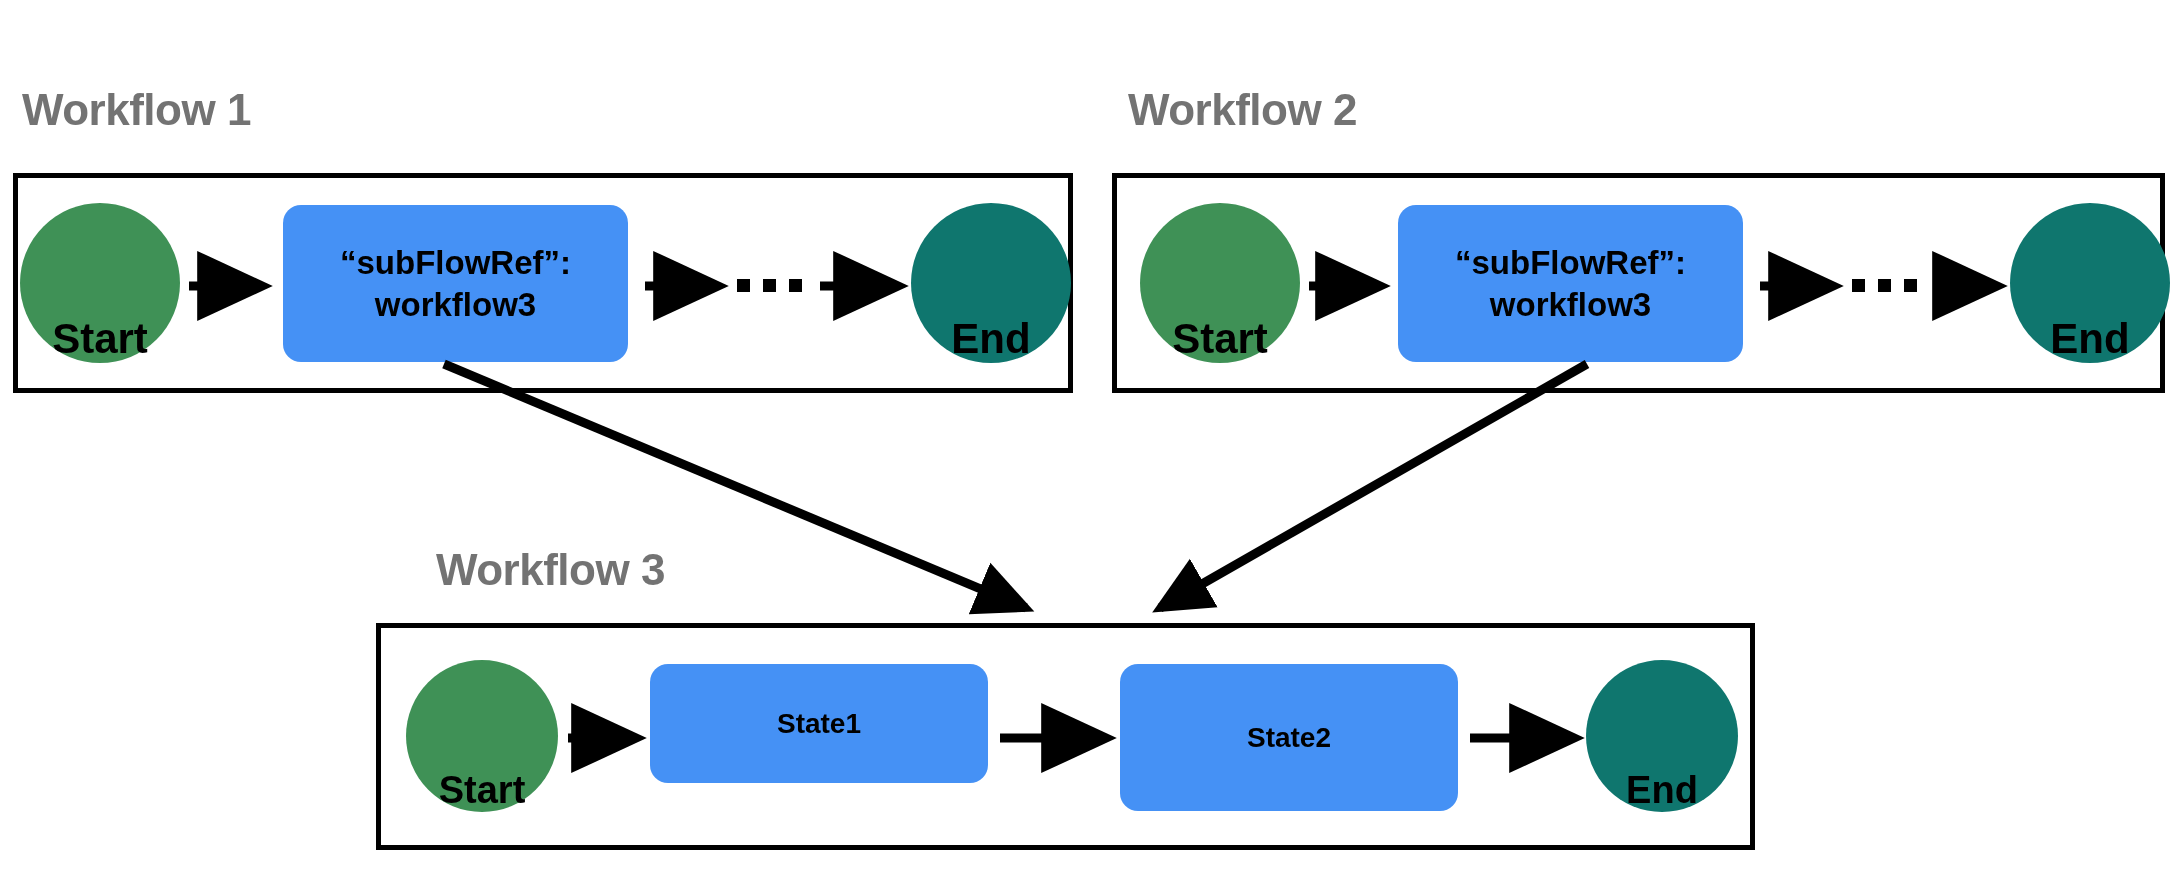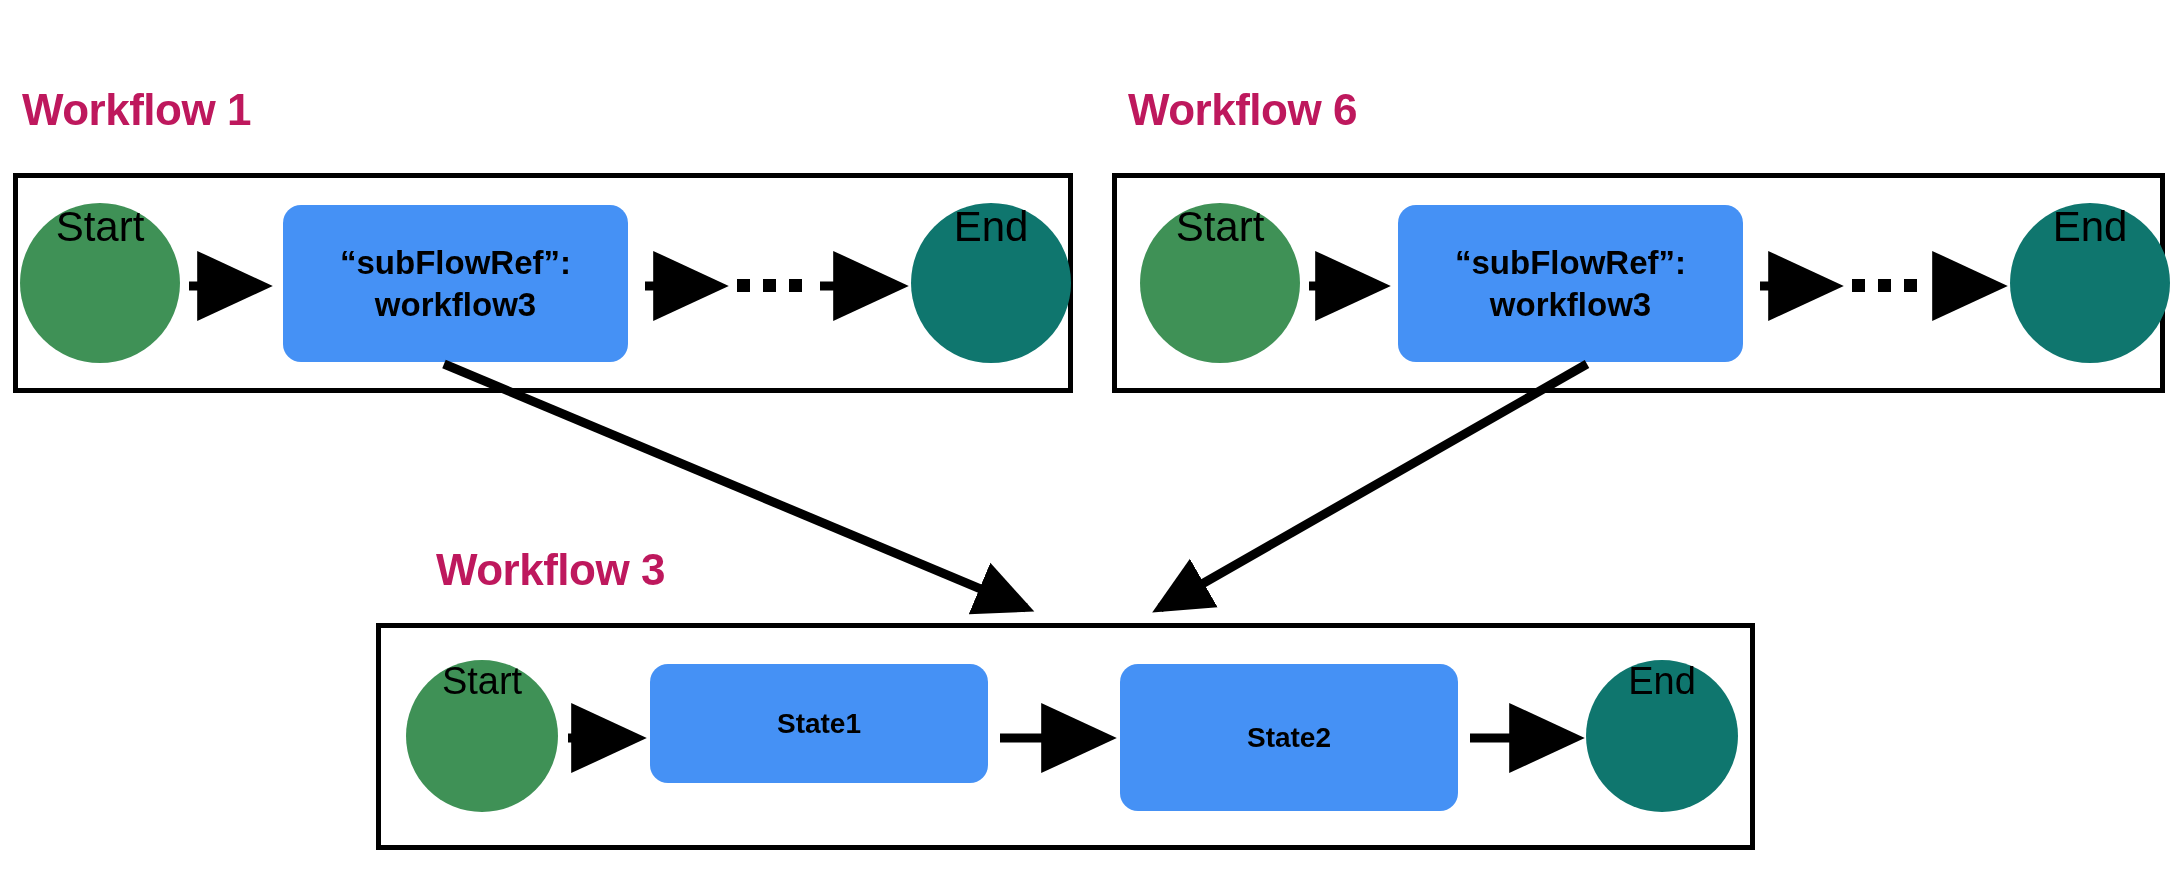--- a/index.html
+++ b/index.html
@@ -15,38 +15,38 @@
     width: 2180px;
     height: 888px;
     background: #ffffff;
     overflow: hidden;
   }
   .wf-title {
     position: absolute;
     font-family: "Liberation Sans", sans-serif;
     font-weight: bold;
     font-size: 44px;
-    color: #be185d;
+    color: #737373;
     white-space: nowrap;
     letter-spacing: -0.5px;
   }
   .wf-box {
     position: absolute;
     box-sizing: border-box;
     border: 5px solid #000000;
     background: transparent;
   }
   .node-circle {
     position: absolute;
     border-radius: 50%;
     display: flex;
-    align-items: flex-start;
+    align-items: flex-end;
     justify-content: center;
     font-family: "Liberation Sans", sans-serif;
-    font-weight: normal;
+    font-weight: bold;
     color: #000000;
     box-sizing: border-box;
   }
   .node-start { background: #3f9156; }
   .node-end   { background: #0f766e; }
   .node-rect {
     position: absolute;
     background: #4591f5;
     border-radius: 18px;
     display: flex;
@@ -94,21 +94,21 @@
   </div>
 
   <div class="dot-sq" style="left:737px; top:279px; width:13px; height:13px;"></div>
   <div class="dot-sq" style="left:763px; top:279px; width:13px; height:13px;"></div>
   <div class="dot-sq" style="left:789px; top:279px; width:13px; height:13px;"></div>
 
   <div class="node-circle node-end" style="left:911px; top:203px; width:160px; height:160px; font-size:42px;">
     <span class="lbl">End</span>
   </div>
 
-  <div class="wf-title" style="left:1128px; top:85px;">Workflow 6</div>
+  <div class="wf-title" style="left:1128px; top:85px;">Workflow 2</div>
 
   <div class="wf-box" style="left:1112px; top:173px; width:1053px; height:220px;"></div>
 
   <div class="node-circle node-start" style="left:1140px; top:203px; width:160px; height:160px; font-size:42px;">
     <span class="lbl">Start</span>
   </div>
 
   <div class="node-rect" style="left:1398px; top:205px; width:345px; height:157px; font-size:33px;">
     <div>
       <span class="lbl">“subFlowRef”:</span>

